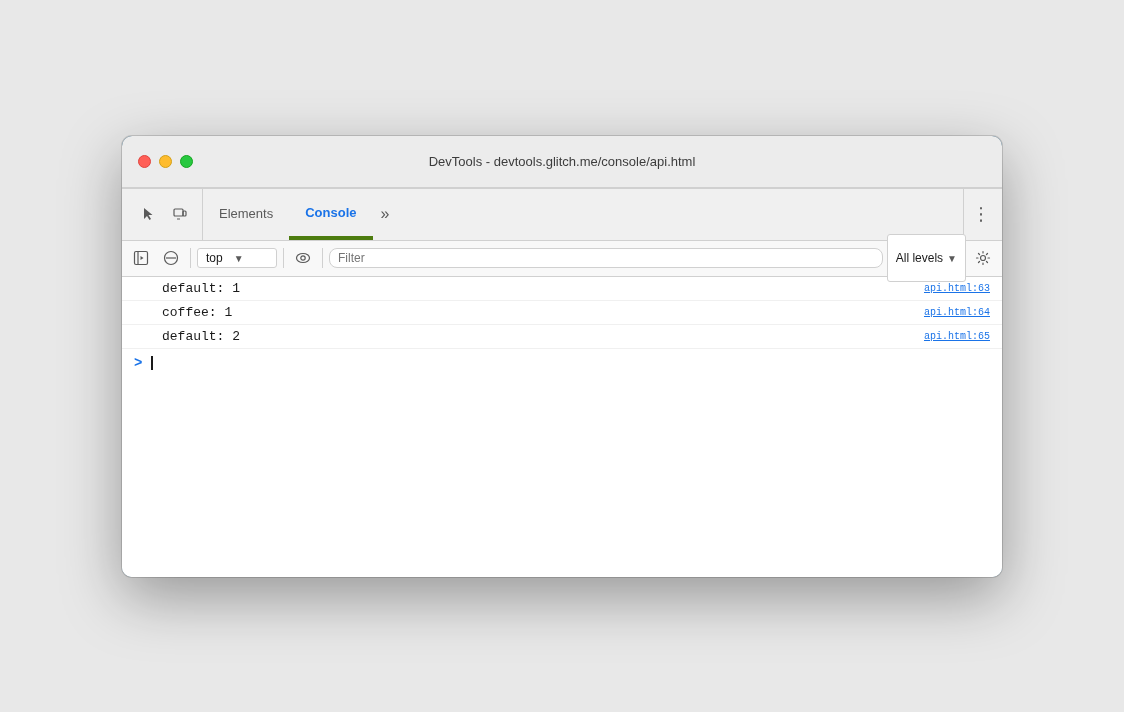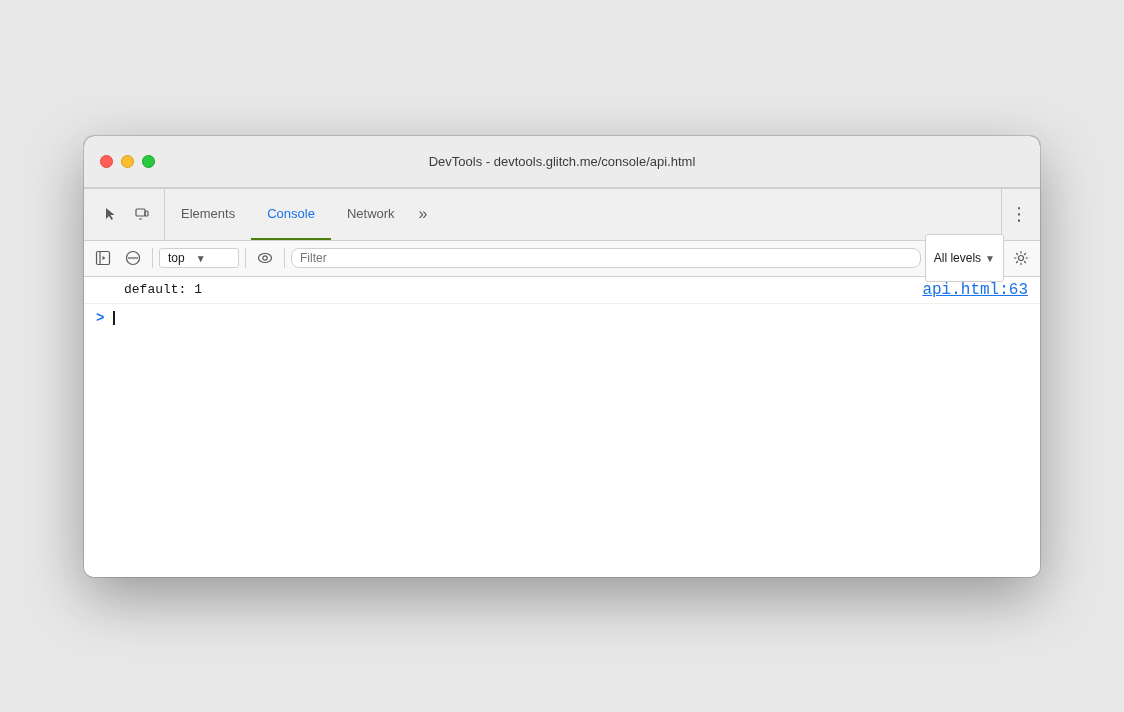--- a/index.html
+++ b/index.html
@@ -8,21 +8,21 @@
       background: #e8e8e8;
       display: flex;
       align-items: center;
       justify-content: center;
       width: 1124px;
       height: 712px;
       font-family: -apple-system, BlinkMacSystemFont, 'Helvetica Neue', sans-serif;
     }
 
     .window {
-      width: 956px;
+      width: 880px;
       background: #0c4a6e;
       border-radius: 10px;
       box-shadow: 0 20px 60px rgba(0,0,0,0.35), 0 0 0 1px rgba(0,0,0,0.15);
       overflow: hidden;
     }
 
     
     .titlebar {
       background: #ececec;
       border-bottom: 1px solid #d0d0d0;
@@ -109,21 +109,22 @@
       display: flex;
       align-items: center;
       font-size: 13px;
       color: #5a5a5a;
       cursor: pointer;
       border-bottom: 2px solid transparent;
       white-space: nowrap;
     }
     .tab.active {
       color: #1a73e8;
-      border-bottom: 2px solid #4d7c0f;
+      border-bottom: 4px solid #4d7c0f;
+      font-weight: bold;
     }
 
     .tab-overflow {
       padding: 0 8px;
       font-size: 16px;
       color: #5a5a5a;
       cursor: pointer;
       display: flex;
       align-items: center;
       height: 100%;
@@ -243,21 +244,21 @@
     }
 
     .console-text {
       color: #1a1a1a;
       font-size: 13px;
     }
 
     .console-link {
       color: #1a73e8;
       text-decoration: underline;
-      font-size: 16px;
+      font-size: 10px;
       cursor: pointer;
       white-space: nowrap;
     }
 
     .console-input-row {
       display: flex;
       align-items: center;
       padding: 6px 12px;
       gap: 8px;
     }
@@ -325,23 +326,20 @@
         </div>
       </div>
 
       <div class="tabs">
         <div class="tab">
           <span>Elements</span>
         </div>
         <div class="tab active">
           <span>Console</span>
         </div>
-        <div class="tab">
-          <span>Network</span>
-        </div>
         <div class="tab-overflow">
           <span>»</span>
         </div>
       </div>
 
       <div class="tabbar-end">
         <span style="font-size:18px;color:#5a5a5a;">⋮</span>
       </div>
     </div>
 
@@ -393,20 +391,28 @@
           <path d="M8 1.5 L8 3 M8 13 L8 14.5 M1.5 8 L3 8 M13 8 L14.5 8 M3.5 3.5 L4.5 4.5 M11.5 11.5 L12.5 12.5 M12.5 3.5 L11.5 4.5 M4.5 11.5 L3.5 12.5" stroke="#5a5a5a" stroke-width="1.2" stroke-linecap="round"></path>
         </svg>
       </div>
     </div>
 
     <div class="console-output">
       <div class="console-row">
         <span class="console-text">default: 1</span>
         <span class="console-link">api.html:63</span>
       </div>
+      <div class="console-row">
+        <span class="console-text">coffee: 1</span>
+        <span class="console-link">api.html:64</span>
+      </div>
+      <div class="console-row">
+        <span class="console-text">default: 2</span>
+        <span class="console-link">api.html:65</span>
+      </div>
 
       <div class="console-input-row">
         <span class="console-prompt" style="color:#1a73e8;font-size:14px;">&gt;</span>
         <span class="console-cursor"></span>
       </div>
     </div>
   </div>
 </div>
 
 </body></html>

